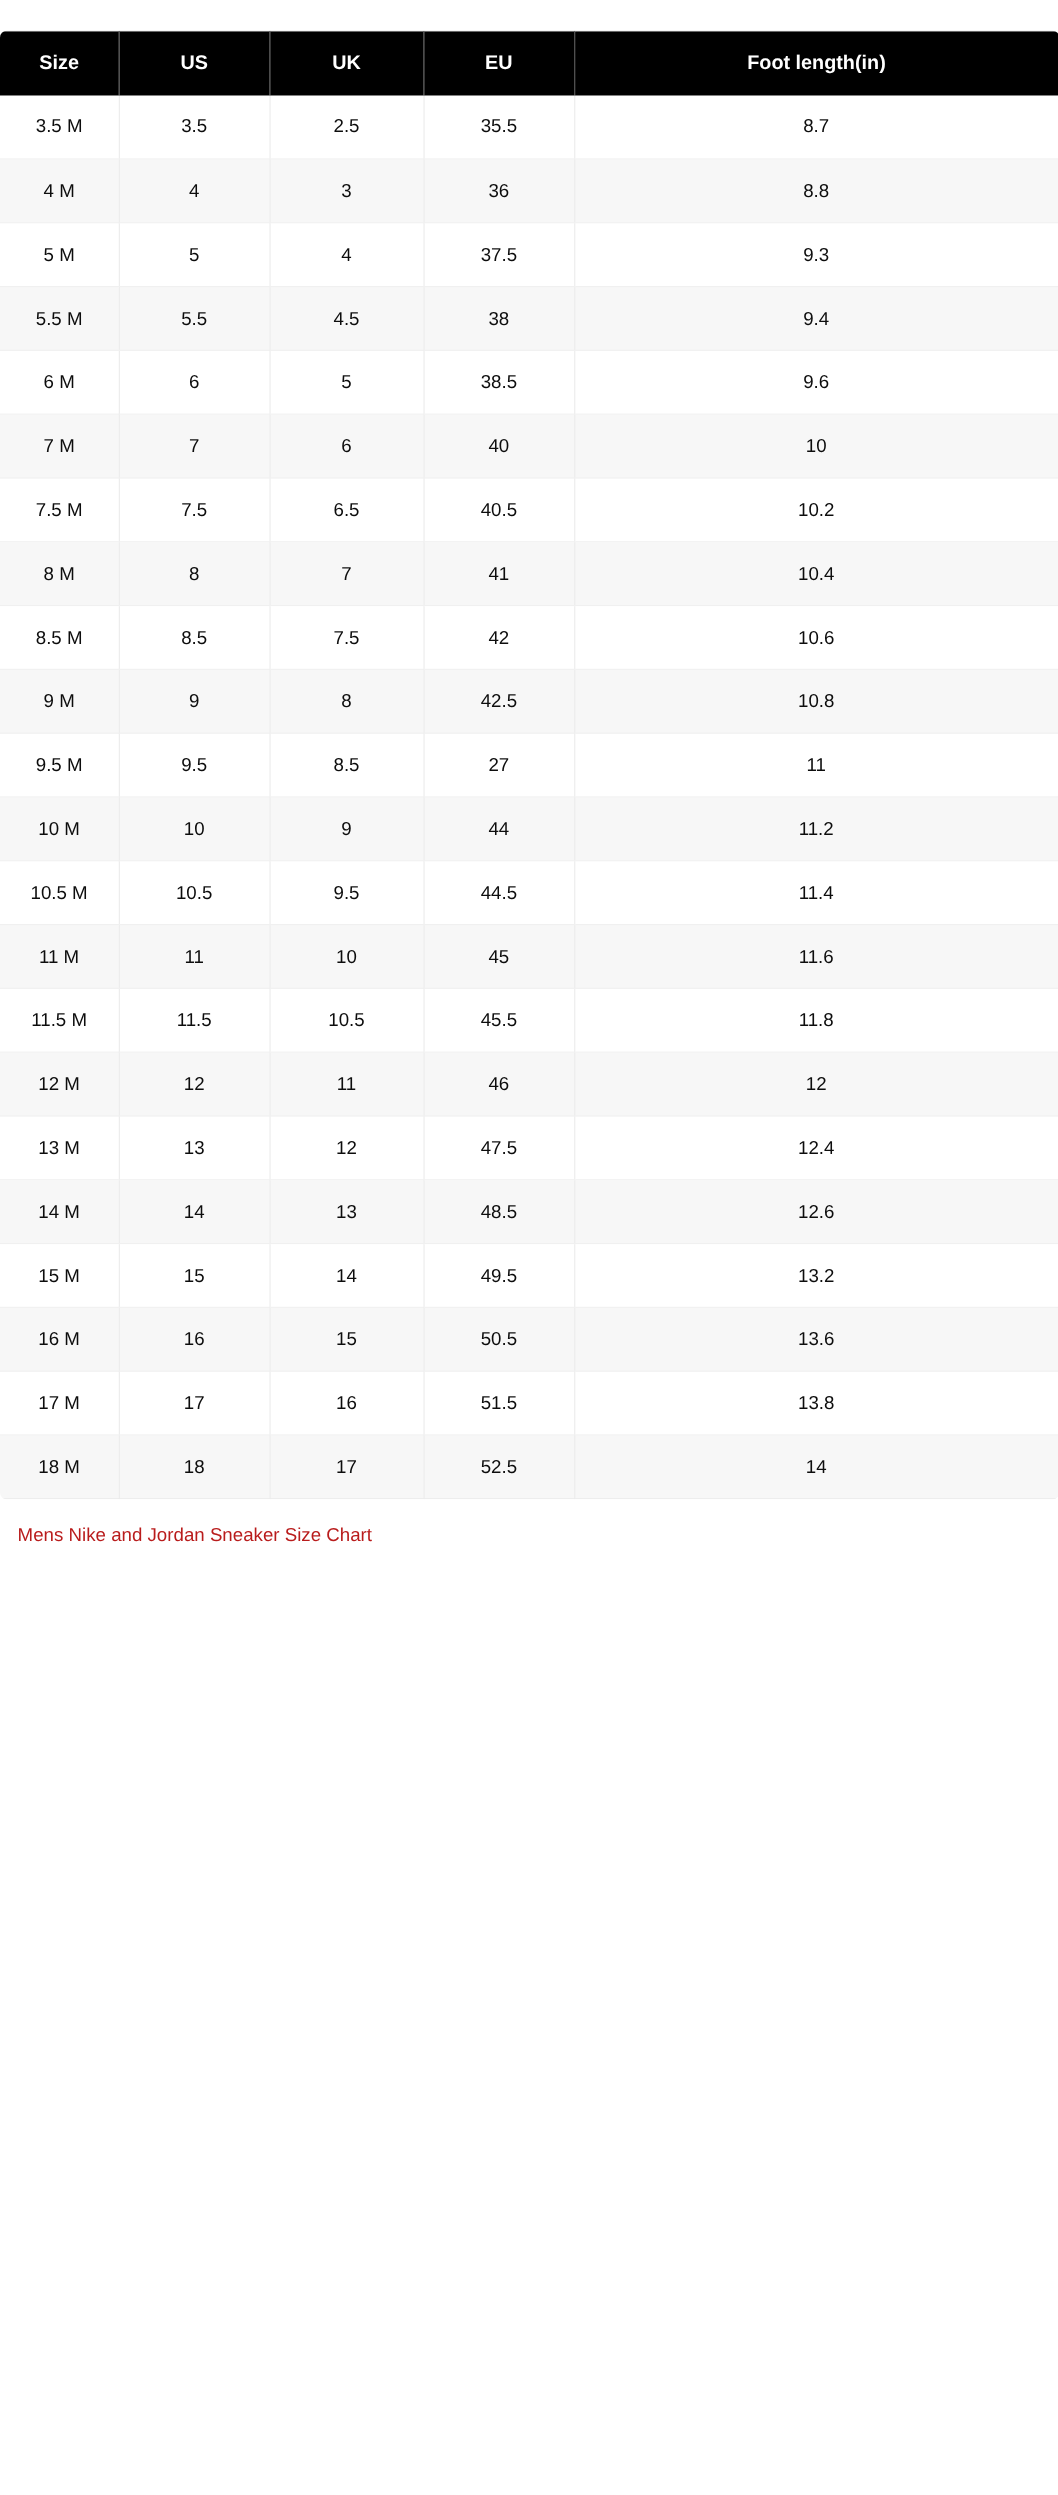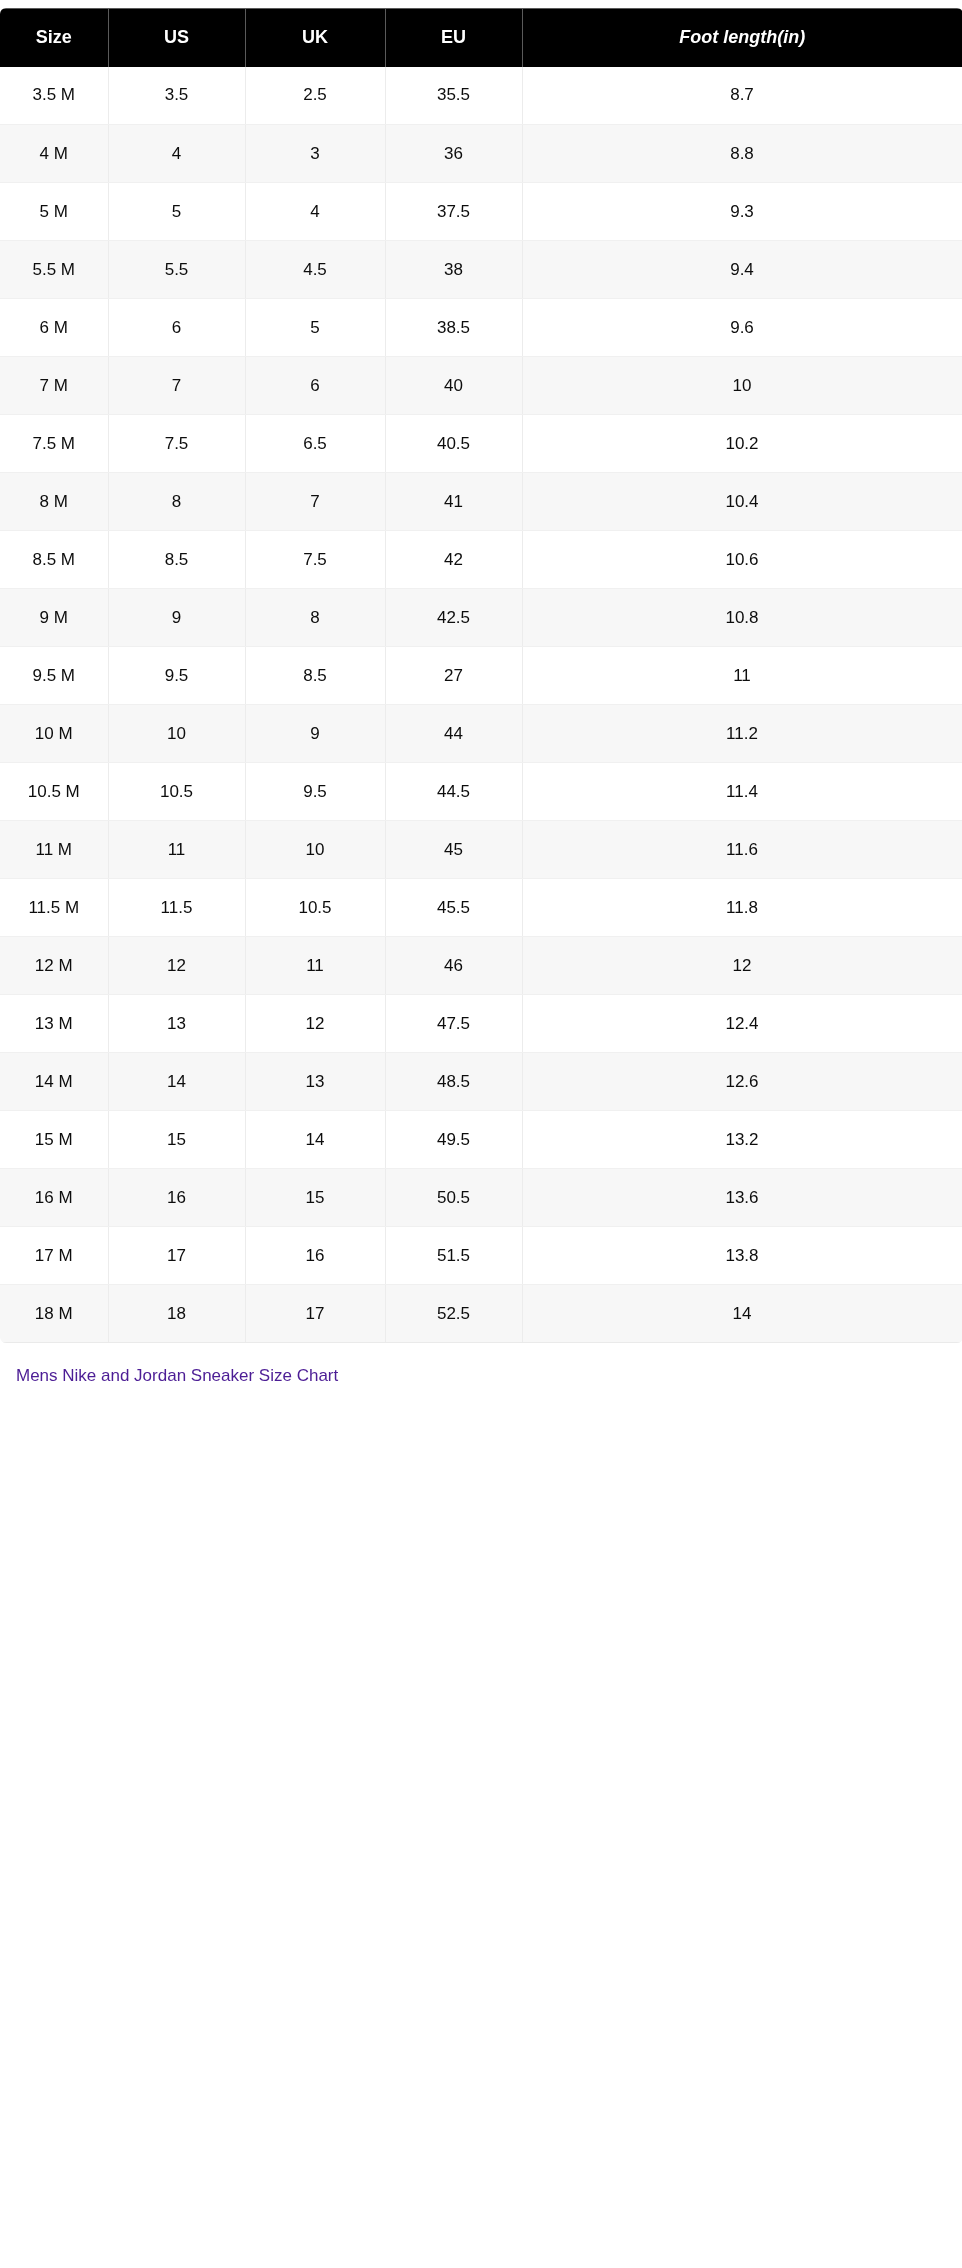--- a/index.html
+++ b/index.html
@@ -9,21 +9,21 @@
   }
   body {
     width: 962px;
     font-family: "Liberation Sans", sans-serif;
     -webkit-font-smoothing: antialiased;
   }
 
   .page {
     width: 962px;
     box-sizing: border-box;
-    padding-top: 8px;
+    padding-top: 28px;
   }
 
   .size-table {
     width: 962px;
     border-collapse: collapse;
     table-layout: fixed;
     border-radius: 6px;
     overflow: hidden;
   }
 
@@ -40,21 +40,21 @@
     font-weight: bold;
     text-align: center;
     vertical-align: middle;
     height: 58px;
     padding: 6px 4px;
     border-right: 1px solid #5a5a5a;
     border-top: 1px solid #5a5a5a;
     line-height: 1.18;
     box-sizing: border-box;
   }
-  thead th:last-child { border-right: none; font-style: italic; }
+  thead th:last-child { border-right: none; }
 
   tbody td {
     height: 58px;
     text-align: center;
     vertical-align: middle;
     font-size: 17px;
     color: #0d0d0d;
     border-right: 1px solid #ececec;
     border-bottom: 1px solid #f0f0f0;
     padding: 4px;
@@ -62,21 +62,21 @@
     font-weight: normal;
   }
   tbody td:last-child { border-right: 1px solid #ececec; }
 
   tbody tr:nth-child(odd)  td { background: #ffffff; }
   tbody tr:nth-child(even) td { background: #f7f7f7; }
   tbody tr:last-child td { border-bottom: 1px solid #eaeaea; }
 
   .caption {
     font-size: 17px;
-    color: #4c1d95;
+    color: #b91c1c;
     padding: 22px 0 0 16px;
     line-height: 1.3;
   }
 </style>
 </head>
 <body>
 
 <div class="page">
 
   <table class="size-table">

